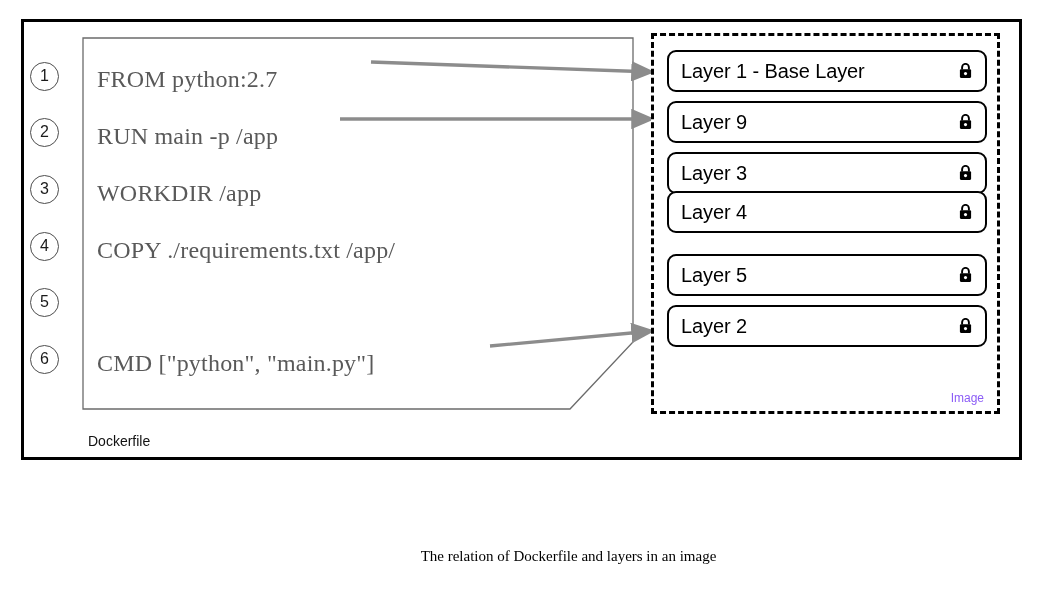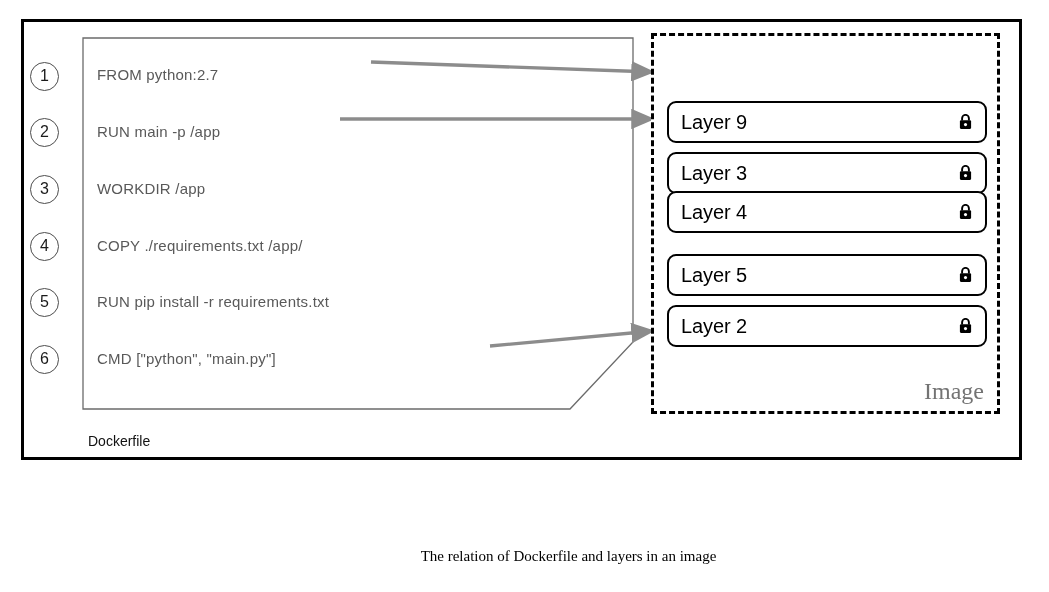--- a/index.html
+++ b/index.html
@@ -58,22 +58,22 @@
     font-size: 16px;
     line-height: 26px;
     text-align: center;
     font-family: "Liberation Sans", sans-serif;
   }
 
   .code-line {
     position: absolute;
     left: 76px;
     white-space: pre;
-    font-family: Liberation Sans, sans-serif;
-    font-size: 15px;
+    font-family: Liberation Serif, serif;
+    font-size: 24px;
     letter-spacing: 0.2px;
     color: #595959;
   }
 
   #dockerfile-label {
     position: absolute;
     left: 67px;
     top: 414px;
     font-size: 14px;
     color: #111111;
@@ -118,23 +118,23 @@
   .lock-icon {
     width: 13px;
     height: 16px;
     display: block;
   }
 
   #image-label {
     position: absolute;
     right: 13px;
     bottom: 6px;
-    font-size: 24px;
-    color: #737373;
-    font-family: Liberation Serif, serif;
+    font-size: 12px;
+    color: #8b5cf6;
+    font-family: Liberation Sans, sans-serif;
   }
 
   
   #figure-caption {
     position: absolute;
     left: 0;
     top: 548px;
     width: 1049px;
     text-align: center;
     font-family: "Liberation Serif", serif;
@@ -170,28 +170,37 @@
   <div class="line-number" style="top:99px">2</div>
   <div class="line-number" style="top:156px">3</div>
   <div class="line-number" style="top:213px">4</div>
   <div class="line-number" style="top:269px">5</div>
   <div class="line-number" style="top:326px">6</div>
 
   <div class="code-line" style="top:47px">FROM python:2.7</div>
   <div class="code-line" style="top:104px">RUN main -p /app</div>
   <div class="code-line" style="top:161px">WORKDIR /app</div>
   <div class="code-line" style="top:218px">COPY ./requirements.txt /app/</div>
-  <div class="code-line" style="top:274px">RUN pip install -r requirements.txt</div>
   <div class="code-line" style="top:331px">CMD ["python", "main.py"]</div>
 
   <div id="dockerfile-label">Dockerfile</div>
 </div>
 
 <div id="image-container">
 
+  <div class="layer-box" style="top:14px">
+    <span class="layer-label">Layer 1 - Base Layer</span>
+    <span>
+      <svg class="lock-icon" viewBox="0 0 13 16" xmlns="http://www.w3.org/2000/svg">
+        <path d="M3.1 6.6 V4.3 a3.4 3.4 0 0 1 6.8 0 V6.6" fill="none" stroke="#000000" stroke-width="1.9"></path>
+        <rect x="0.9" y="6.3" width="11.2" height="8.6" rx="1.1" fill="#000000"></rect>
+        <circle cx="6.5" cy="10.6" r="1.55" fill="#ffffff"></circle>
+      </svg>
+    </span>
+  </div>
 
   <div class="layer-box" style="top:65px">
     <span class="layer-label">Layer 9</span>
     <span>
       <svg class="lock-icon" viewBox="0 0 13 16" xmlns="http://www.w3.org/2000/svg">
         <path d="M3.1 6.6 V4.3 a3.4 3.4 0 0 1 6.8 0 V6.6" fill="none" stroke="#000000" stroke-width="1.9"></path>
         <rect x="0.9" y="6.3" width="11.2" height="8.6" rx="1.1" fill="#000000"></rect>
         <circle cx="6.5" cy="10.6" r="1.55" fill="#ffffff"></circle>
       </svg>
     </span>

